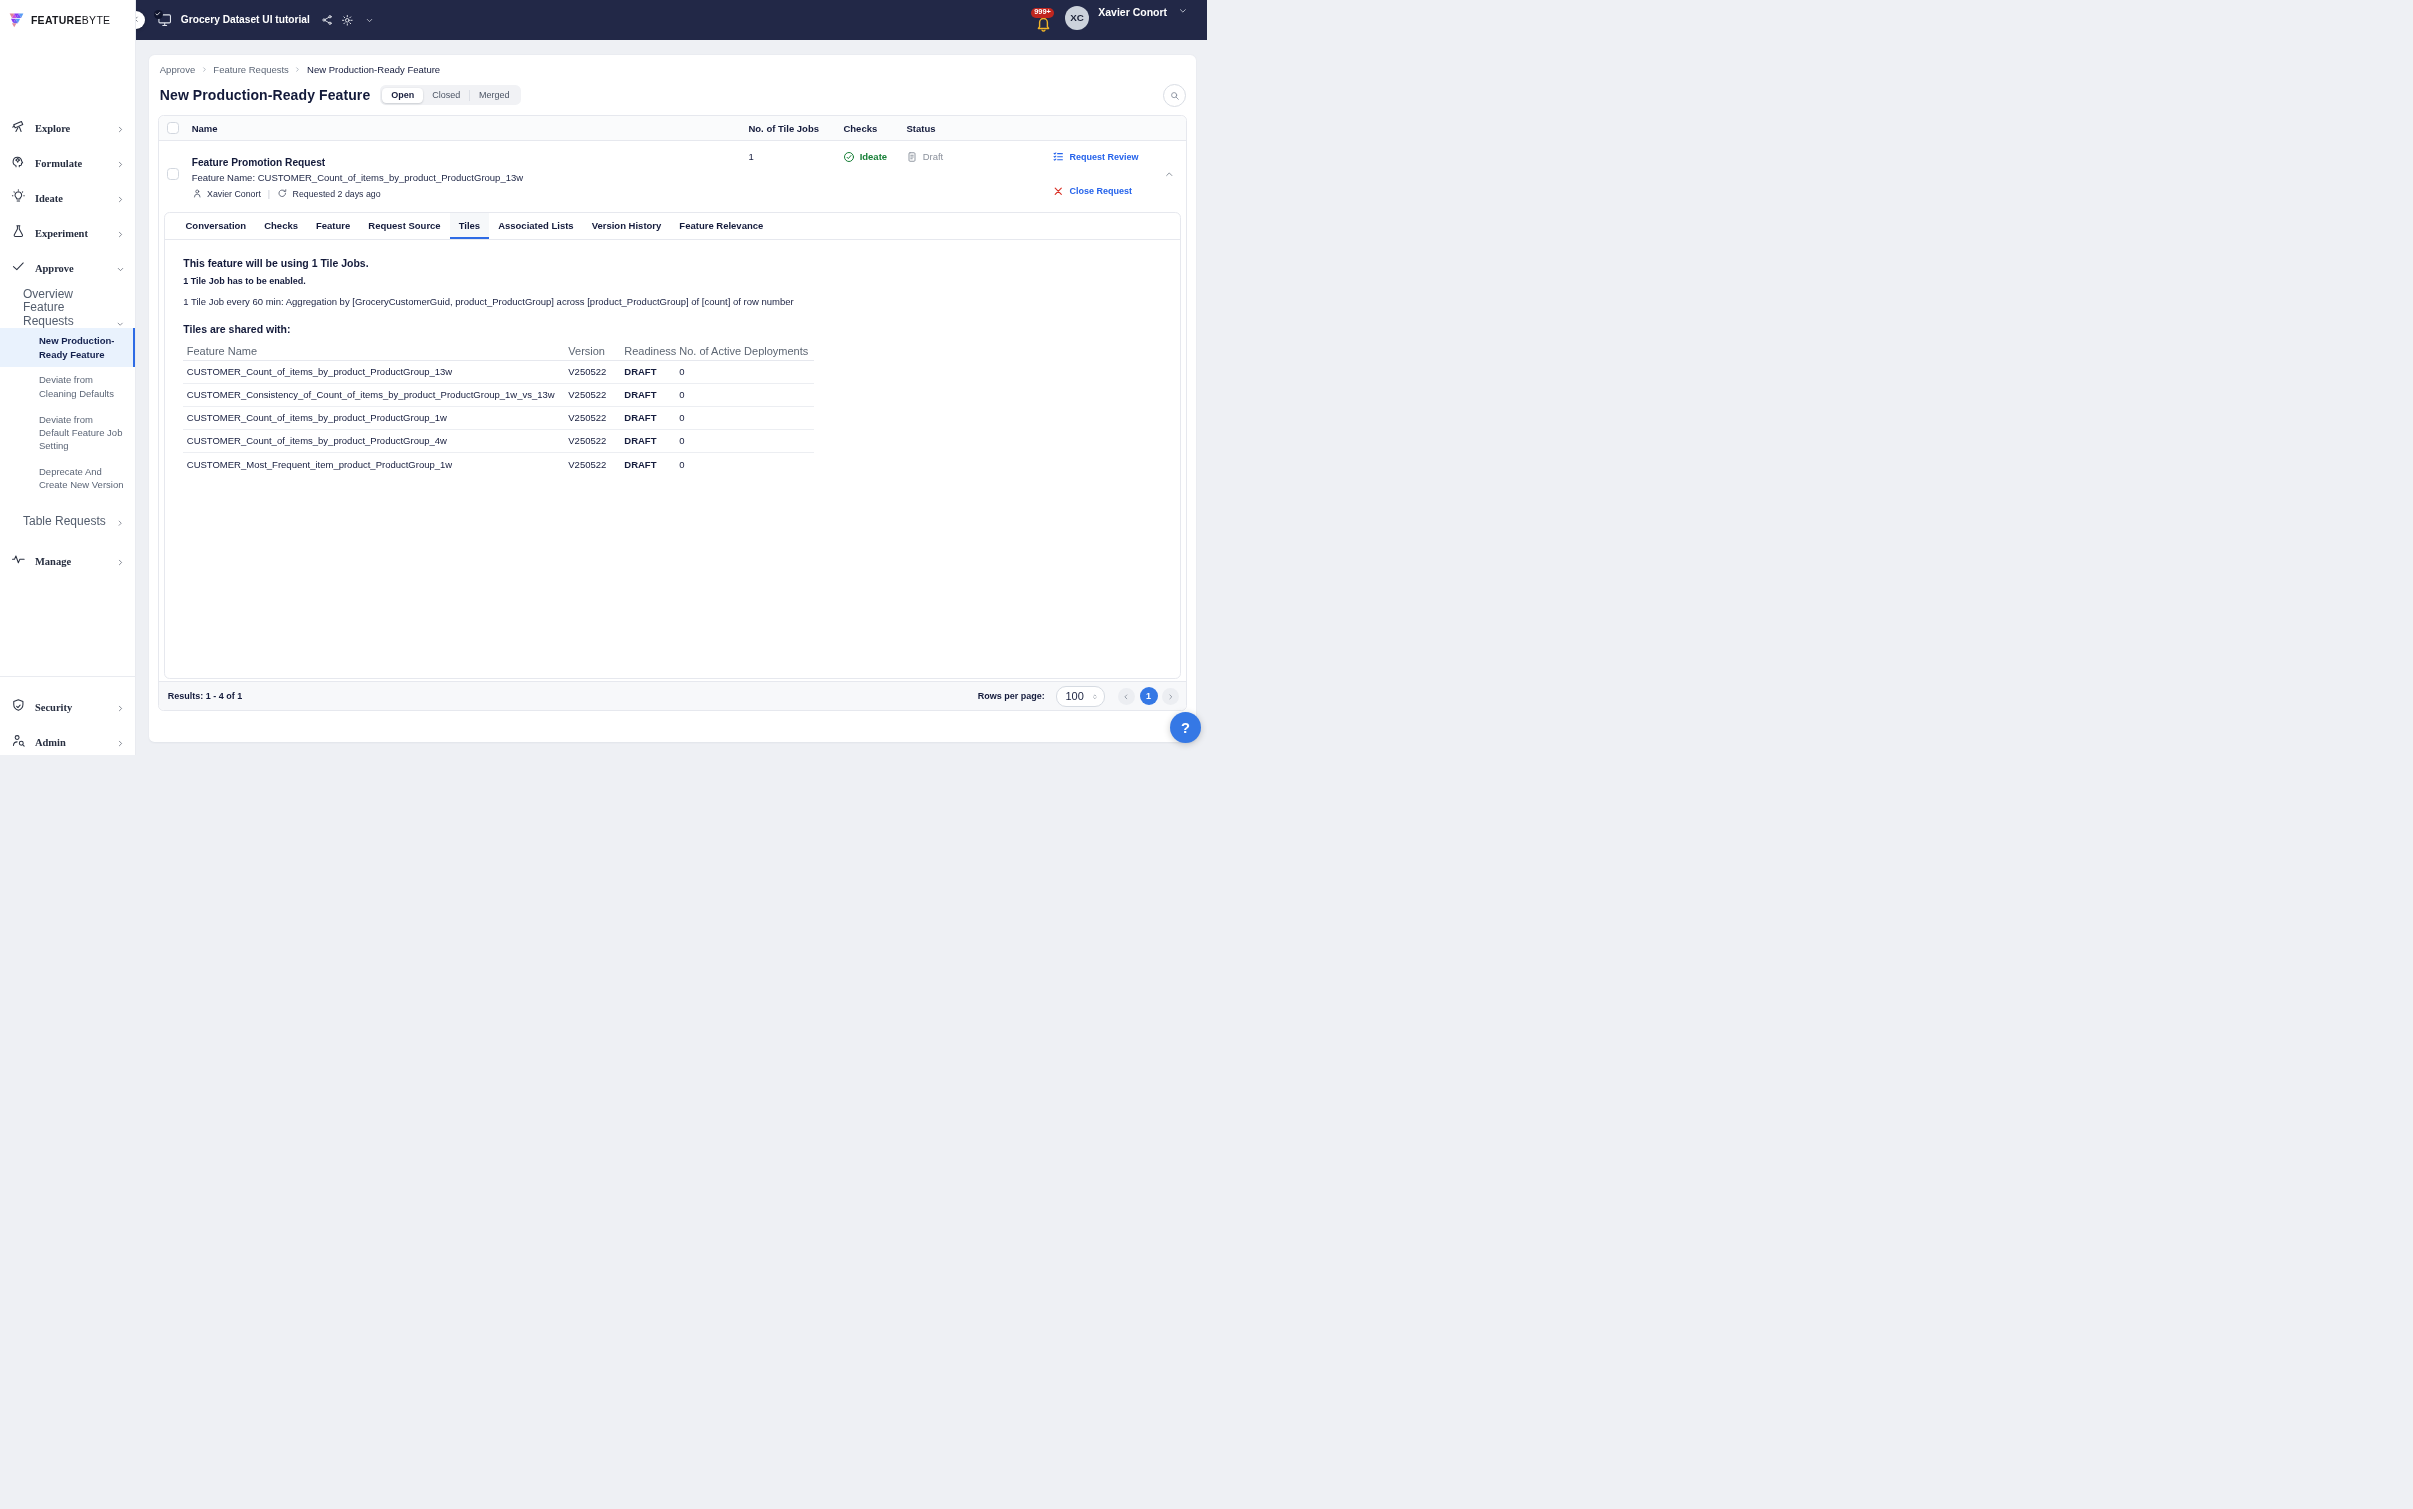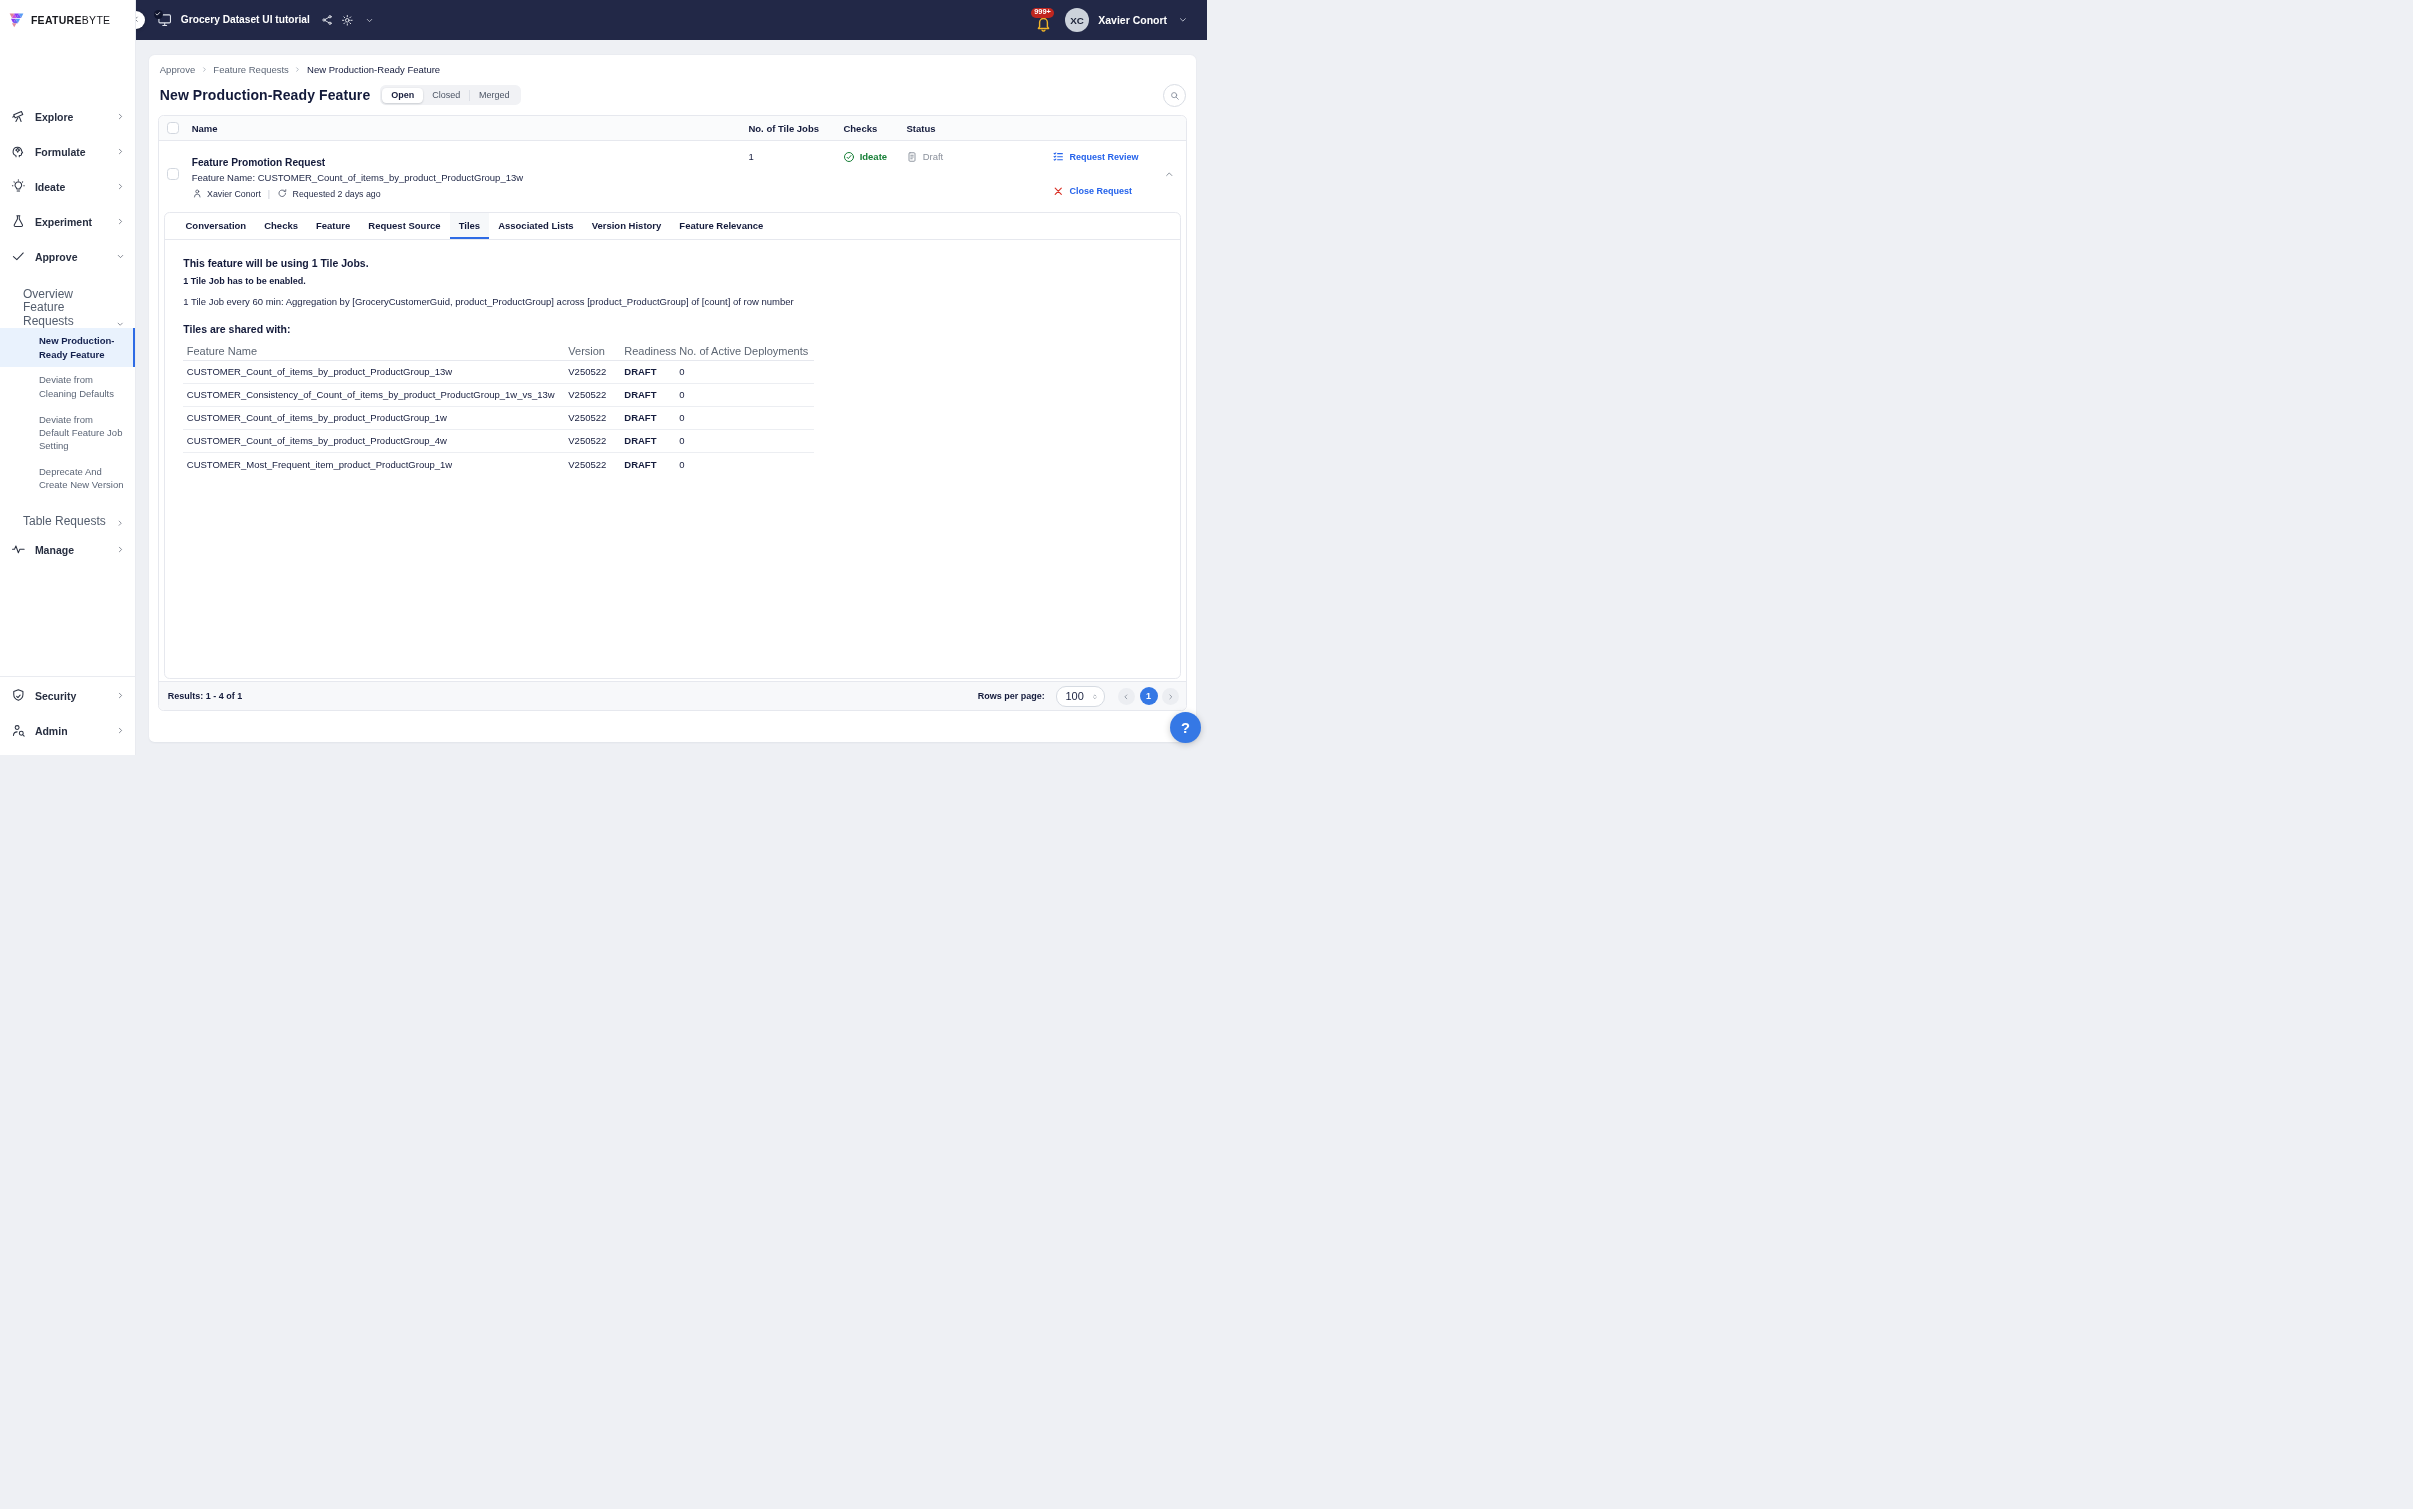--- a/index.html
+++ b/index.html
@@ -11,21 +11,21 @@
   }
   svg.i { fill:none; stroke:currentColor; stroke-width:1.7; stroke-linecap:round; stroke-linejoin:round; display:block; }
 
   
   .sidebar { position:absolute; left:0; top:0; width:136px; height:100%; background:#fff;
              border-right:0.7px solid #e9ebf0; display:flex; flex-direction:column; z-index:3; }
   .side-logo { height:40px; flex:0 0 auto; display:flex; align-items:center; padding-left:9px; gap:4.9px; }
   .brand-text { font-size:10.5px; letter-spacing:0.3px; color:#17181d; font-weight:400; white-space:nowrap; }
   .brand-text b { font-weight:800; }
   .side-nav { margin-top:59px; }
-  .nav-item { height:35px; display:flex; align-items:center; padding:0 10.5px 0 11.2px; cursor:pointer; }
+  .nav-item { height:35px; display:flex; align-items:flex-end; padding:0 10.5px 0 11.2px; cursor:pointer;font-family:Liberation Serif, serif; }
   .nav-item svg.ic { width:14.7px; height:14.7px; color:#2b3242; }
   .nav-label { margin-left:9px; font-size:10.5px; font-weight:600; color:#272e40; }
   .nav-chev { margin-left:auto; color:#434b5b; }
   svg.chev { width:9px; height:9px; }
   .sub-item { height:27px; display:flex; align-items:flex-end; padding-left:23px; padding-right:10.5px;
               font-size:12px; font-weight:500; color:#535d6d; cursor:pointer; }
   .sub2-item { padding:6.3px 9.8px 6.3px 39px; font-size:9.5px; line-height:13.3px; color:#5c6677; cursor:pointer; }
   .sub2-item.selected { background:#e9f2fd; border-right:2.8px solid #2e6be5; padding-right:7px;
                         color:#13204d; font-weight:700; }
   .mt4 { margin-top:2.8px; } .mt6 { margin-top:4.2px; }
@@ -36,21 +36,21 @@
             display:flex; align-items:center; z-index:2; }
   .collapse-btn { position:absolute; left:-9px; top:10.5px; width:18px; height:18px; border-radius:50%;
                   background:#fff; box-shadow:0 0.7px 3.5px rgba(0,0,0,.28); display:flex; align-items:center;
                   justify-content:center; color:#6d7480; cursor:pointer; z-index:4; }
   .catalog { display:flex; align-items:center; margin-left:21px; cursor:pointer; }
   .monitor-wrap { position:relative; width:15.4px; height:15.4px; color:#dfe3ec; }
   .mon-badge { position:absolute; top:-2.8px; left:-3.5px; width:9px; height:9px; border-radius:50%;
                background:#10152e; display:flex; align-items:center; justify-content:center; }
   .catalog-title { color:#fff; font-size:10.2px; font-weight:600; margin:0 11.2px 0 8.4px; white-space:nowrap; }
   .top-ic { color:#f2f4f8; margin-right:8.4px; cursor:pointer; }
-  .top-right { margin-left:auto; display:flex; align-items:center; padding-right:19.6px; }
+  .top-right { margin-left:auto; display:flex; align-items:flex-start; padding-right:19.6px; }
   .bell-wrap { position:relative; width:23px; height:29px; margin-right:9px; cursor:pointer; }
   .bell-wrap > svg { position:absolute; left:2.1px; bottom:2.1px; width:17px; height:17px; }
   .notif-badge { position:absolute; top:2.1px; left:-2.1px; background:#c0261f; color:#fff; font-size:7.4px;
                  font-weight:700; padding:0.7px 3.5px 1.4px; border-radius:6.3px; line-height:8.4px; }
   .avatar { width:24.5px; height:24.5px; border-radius:50%; background:#ccd2db; color:#1a2036; display:flex;
             align-items:center; justify-content:center; font-weight:700; font-size:9.8px; margin-right:9px; cursor:pointer; }
   .user-name { color:#fff; font-size:10.5px; font-weight:600; margin-right:10.5px; cursor:pointer; }
   .user-chev { color:#cdd2dd; cursor:pointer; }
 
   

